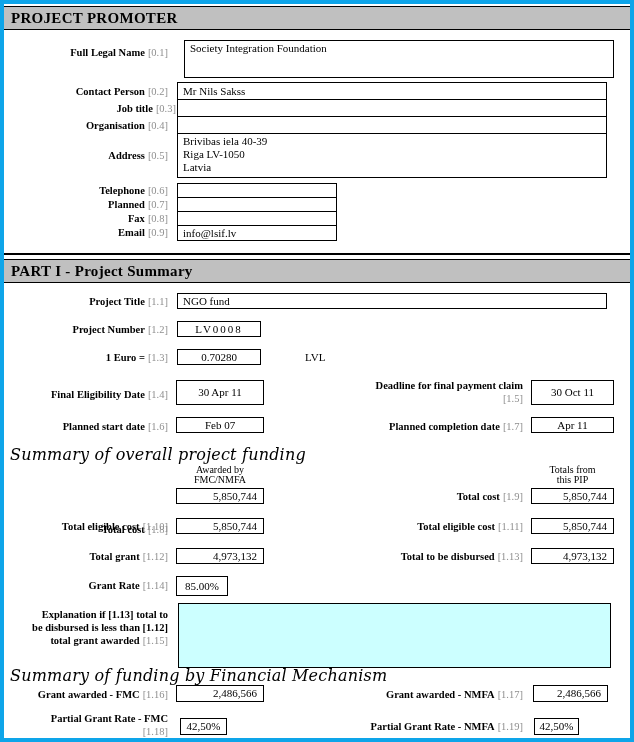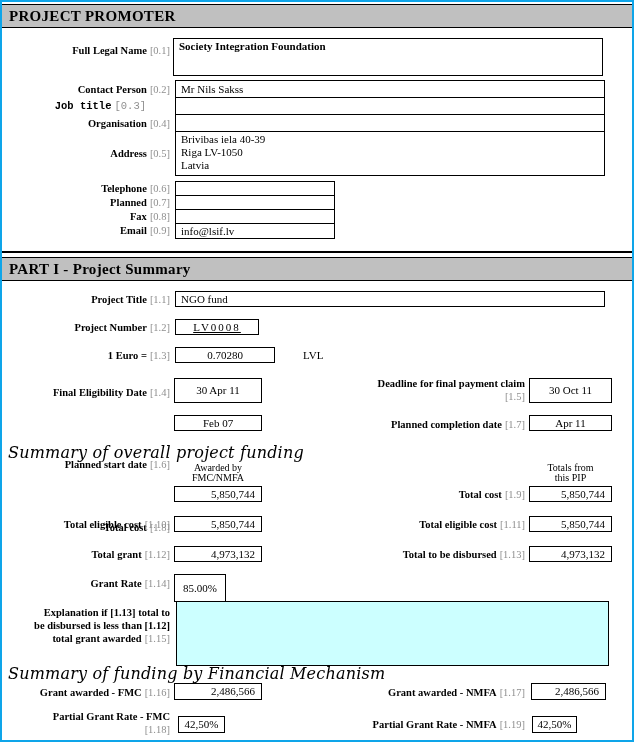--- a/index.html
+++ b/index.html
@@ -1,18 +1,18 @@
 <!DOCTYPE html>
 <html><head>
 <meta charset="utf-8">
 <style>
   html,body{margin:0;padding:0;background:#fff;}
   .page{
     position:relative;width:634px;height:742px;box-sizing:border-box;
-    border:2px solid #0ea5e9;background:#fff;color:#000;
+    border:4px solid #0ea5e9;background:#fff;color:#000;
     font-family:"Liberation Serif", serif;overflow:hidden;
   }
   .bar{
     position:absolute;left:0;right:0;height:24px;box-sizing:border-box;
     background:#c0c0c0;border-bottom:1px solid #000;border-top:1px solid #000;
     display:flex;align-items:center;padding-left:7px;
     font-size:15px;font-weight:bold;letter-spacing:.3px;
   }
   .divider{position:absolute;left:0;right:0;height:2px;background:#000;}
   .label{
@@ -29,42 +29,42 @@
   .h-right{justify-content:flex-end;padding-right:6px;}
   .h-center{justify-content:center;}
   .cyan{background:#ccffff;}
   .pre{white-space:pre-line;}
   .script-heading{
     position:absolute;font-family:"DejaVu Serif", serif;font-style:italic;
     font-size:16px;letter-spacing:.2px;
   }
   .colhead{position:absolute;font-size:10px;line-height:9.5px;text-align:center;}
   .unit{position:absolute;font-size:11px;}
-  .spaced{letter-spacing:2px;text-decoration:underline;}
+  .spaced{letter-spacing:2px;}
 </style>
 </head>
 <body>
 
 <div class="page">
 
   <div class="bar" style="top:2px;">
     <span>PROJECT PROMOTER</span>
   </div>
 
   <div class="label" style="top:42px;right:462px;">
     <span>Full Legal Name</span><span class="ref">[0.1]</span>
   </div>
-  <div class="box vtop h-left" style="left:171px;top:36px;width:430px;height:38px;font-weight:bold;">Society Integration Foundation</div>
+  <div class="box vtop h-left" style="left:180px;top:36px;width:430px;height:38px;">Society Integration Foundation</div>
 
   <div class="label" style="top:81px;right:462px;">
     <span>Contact Person</span><span class="ref">[0.2]</span>
   </div>
   <div class="box h-left" style="left:173px;top:78px;width:430px;height:18px;">Mr Nils Sakss</div>
 
-  <div class="label" style="top:98px;right:486px;font-family:Liberation Mono, monospace;">
+  <div class="label" style="top:98px;right:454px;">
     <span>Job title</span><span class="ref">[0.3]</span>
   </div>
   <div class="box h-left" style="left:173px;top:95px;width:430px;height:18px;"></div>
 
   <div class="label" style="top:115px;right:462px;">
     <span>Organisation</span><span class="ref">[0.4]</span>
   </div>
   <div class="box h-left" style="left:173px;top:112px;width:430px;height:18px;"></div>
 
   <div class="label" style="top:145px;right:462px;">
@@ -105,35 +105,35 @@
   <div class="box h-left" style="left:173px;top:289px;width:430px;height:16px;">NGO fund</div>
 
   <div class="label" style="top:319px;right:462px;">
     <span>Project Number</span><span class="ref">[1.2]</span>
   </div>
   <div class="box h-center spaced" style="left:173px;top:317px;width:84px;height:16px;">LV0008</div>
 
   <div class="label" style="top:347px;right:462px;">
     <span>1 Euro =</span><span class="ref">[1.3]</span>
   </div>
-  <div class="box h-center" style="left:173px;top:345px;width:100px;height:16px;text-align:right;">0.70280</div>
+  <div class="box h-center" style="left:173px;top:345px;width:84px;height:16px;text-align:right;">0.70280</div>
   <div class="unit" style="left:267px;top:347px;margin-left:34px;">LVL</div>
 
   <div class="label" style="top:384px;right:462px;">
     <span>Final Eligibility Date</span><span class="ref">[1.4]</span>
   </div>
   <div class="box h-center" style="left:172px;top:376px;width:88px;height:25px;">30 Apr 11</div>
 
   <div class="label" style="top:375px;right:107px;">
     <span>Deadline for final payment claim</span><br>
     <span class="ref">[1.5]</span>
   </div>
   <div class="box h-center" style="left:527px;top:376px;width:83px;height:25px;">30 Oct 11</div>
 
-  <div class="label" style="top:416px;right:462px;margin-top:40px;">
+  <div class="label" style="top:416px;right:462px;">
     <span>Planned start date</span><span class="ref">[1.6]</span>
   </div>
   <div class="box h-center" style="left:172px;top:413px;width:88px;height:16px;">Feb 07</div>
 
   <div class="label" style="top:416px;right:107px;">
     <span>Planned completion date</span><span class="ref">[1.7]</span>
   </div>
   <div class="box h-center" style="left:527px;top:413px;width:83px;height:16px;">Apr 11</div>
 
   <div class="script-heading" style="left:6px;top:441px;">Summary of overall project funding</div>
@@ -173,21 +173,21 @@
   <div class="box h-right" style="left:172px;top:544px;width:88px;height:16px;">4,973,132</div>
 
   <div class="label" style="top:546px;right:107px;">
     <span>Total to be disbursed</span><span class="ref">[1.13]</span>
   </div>
   <div class="box h-right" style="left:527px;top:544px;width:83px;height:16px;">4,973,132</div>
 
   <div class="label" style="top:575px;right:462px;">
     <span>Grant Rate</span><span class="ref">[1.14]</span>
   </div>
-  <div class="box h-center" style="left:172px;top:572px;width:52px;height:28px;">85.00%</div>
+  <div class="box h-center" style="left:172px;top:572px;width:52px;height:20px;">85.00%</div>
 
   <div class="label" style="top:604px;right:462px;">
     <span>Explanation if [1.13] total to</span><br>
     <span>be disbursed is less than [1.12]</span><br>
     <span>total grant awarded</span><span class="ref">[1.15]</span>
   </div>
   <div class="box cyan h-left vtop" style="left:174px;top:599px;width:433px;height:65px;"></div>
 
   <div class="script-heading" style="left:6px;top:662px;">Summary of funding by Financial Mechanism</div>
 

